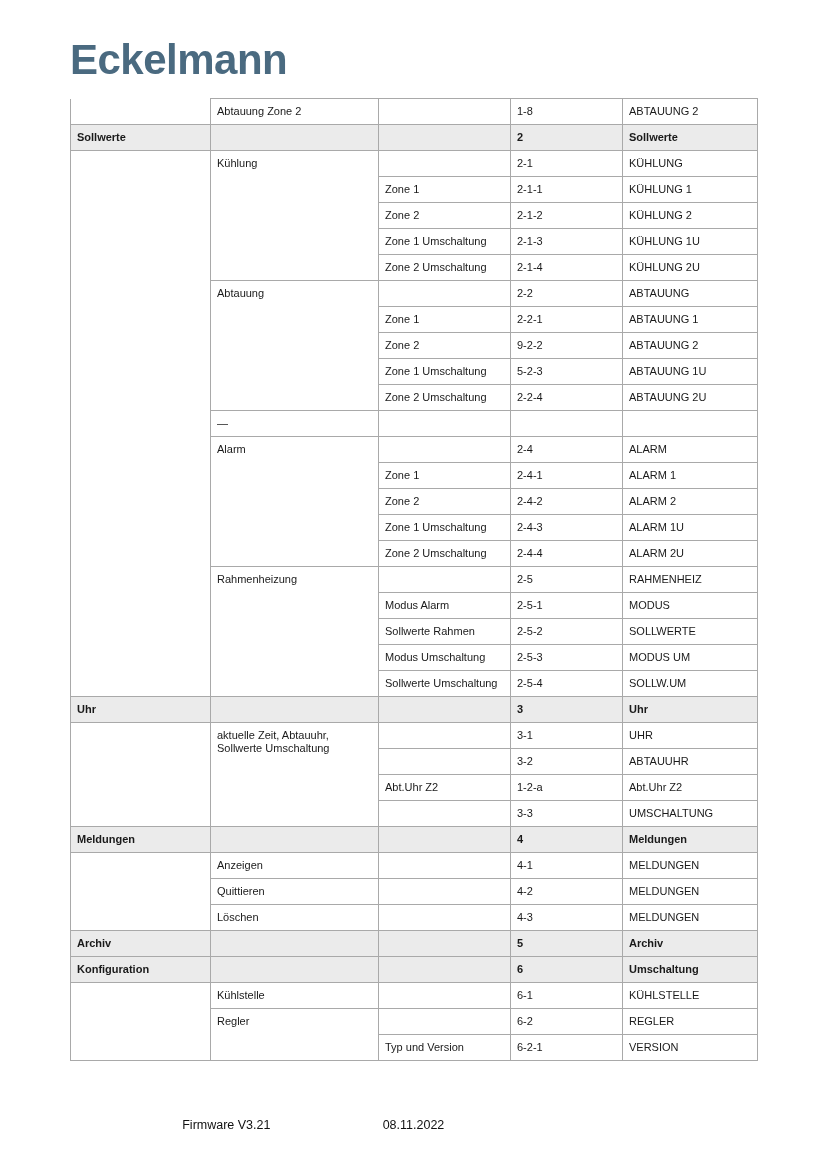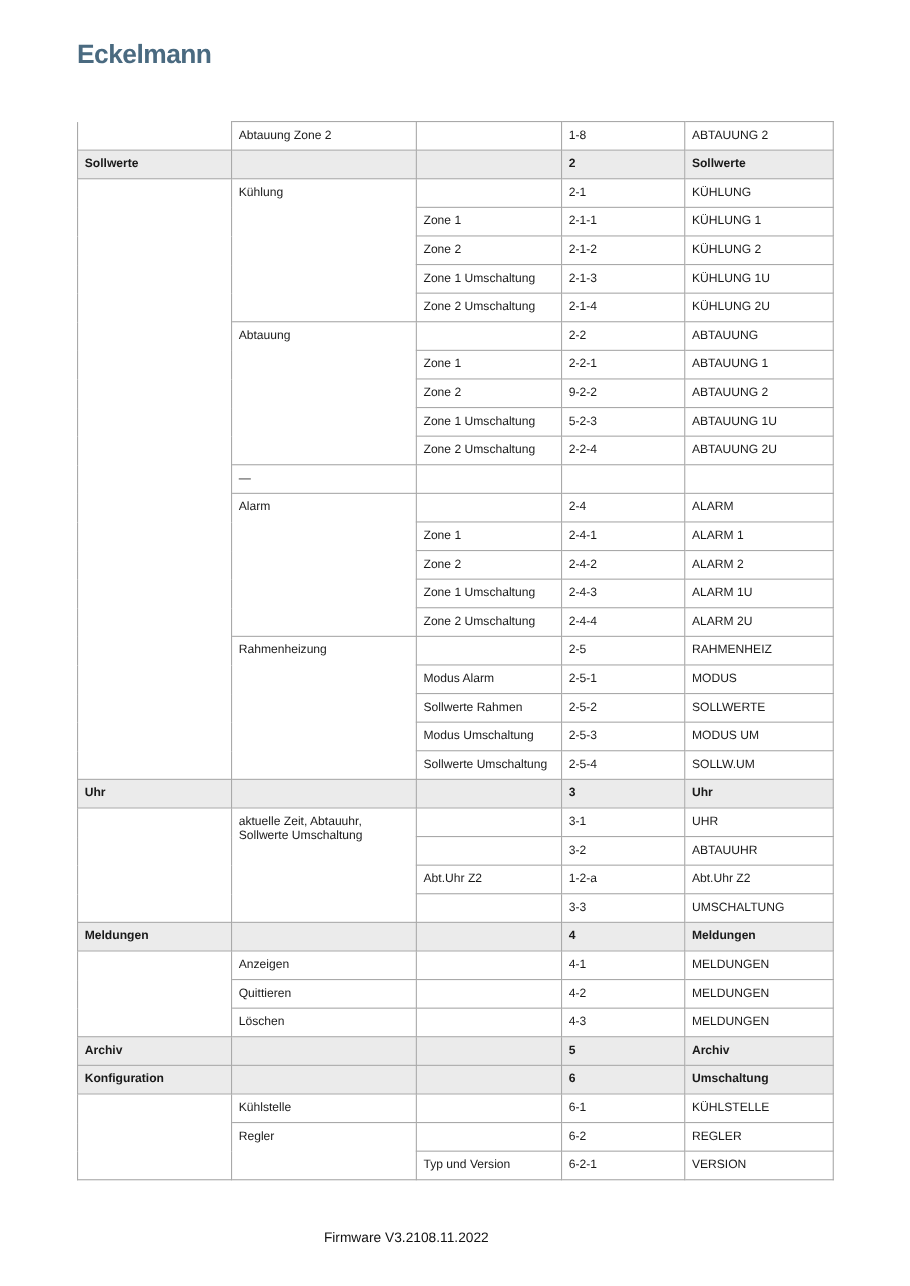--- a/index.html
+++ b/index.html
@@ -10,29 +10,29 @@
     height: 1169px;
     background: #ffffff;
     font-family: "Liberation Sans", "DejaVu Sans", sans-serif;
     color: #1a1a1a;
     overflow: hidden;
   }
   .logo {
     position: absolute;
     left: 70px;
     top: 36px;
-    font-size: 24px;
+    font-size: 42px;
     font-weight: bold;
     letter-spacing: -0.5px;
     color: #4a6a80;
   }
   table.menu-table {
     position: absolute;
     left: 70px;
-    top: 110px;
+    top: 98px;
     border-collapse: collapse;
     table-layout: fixed;
     width: 687px;
   }
   table.menu-table td {
     border: 1px solid #a9a9a9;
     padding: 6px 6px;
     font-size: 11px;
     line-height: 13px;
     vertical-align: top;
@@ -52,21 +52,21 @@
   .footer {
     position: absolute;
     left: 70px;
     right: 70px;
     top: 1118px;
     display: grid;
     grid-template-columns: 1fr auto 1fr;
     font-size: 12.5px;
     color: #111;
   }
-  .footer .f-left   { text-align: right; }
+  .footer .f-left   { text-align: center; }
   .footer .f-center { text-align: right; }
   .footer .f-right  { text-align: right; }
 </style>
 </head>
 <body>
 
 <div class="page">
 
   <div class="logo">Eckelmann</div>
 

